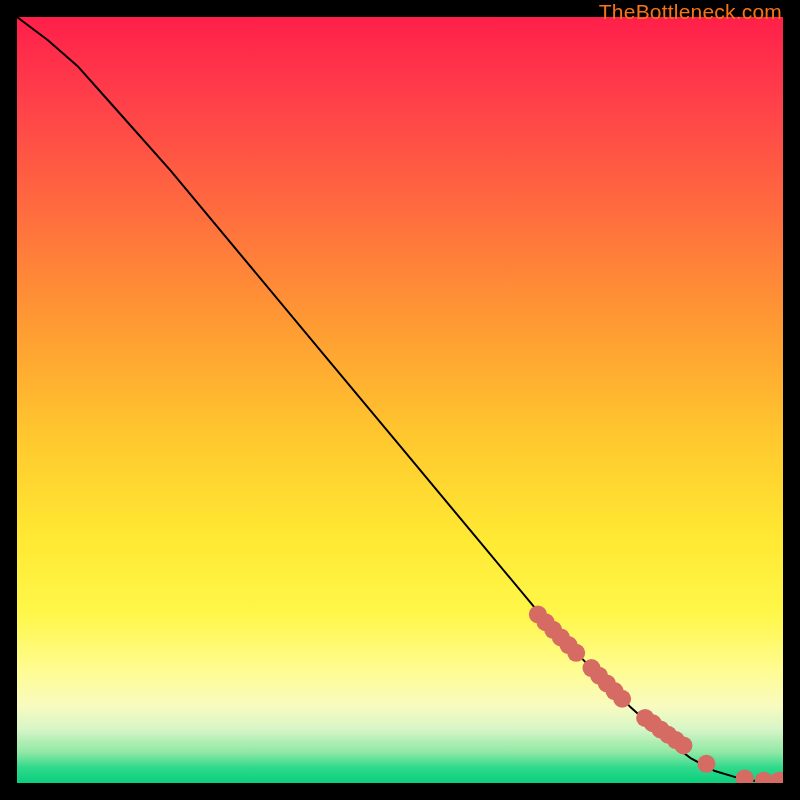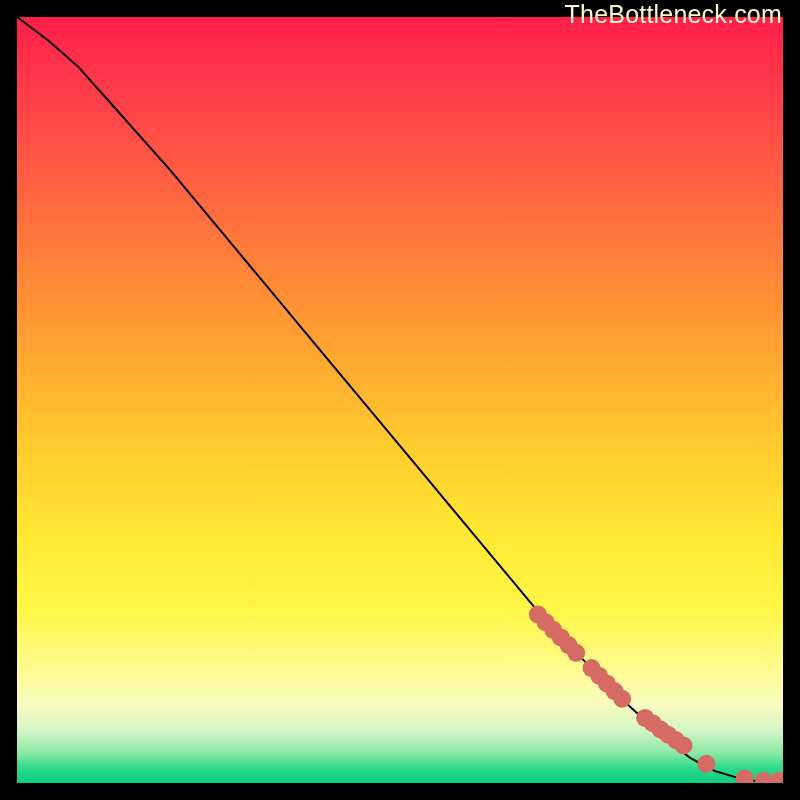--- a/index.html
+++ b/index.html
@@ -43,22 +43,22 @@
     );
   }
   .svg-layer {
     position: absolute;
     inset: 0;
   }
   .watermark {
     position: absolute;
     top: 0px;
     right: 18px;
-    color: #fef9c3;
-    font-size: 25px;
+    color: #f97316;
+    font-size: 21px;
     letter-spacing: 0.2px;
     user-select: none;
   }
 </style>
 </head>
 <body>
 
 <div class="stage">
   <div class="plot">
     <div class="gradient"></div>

